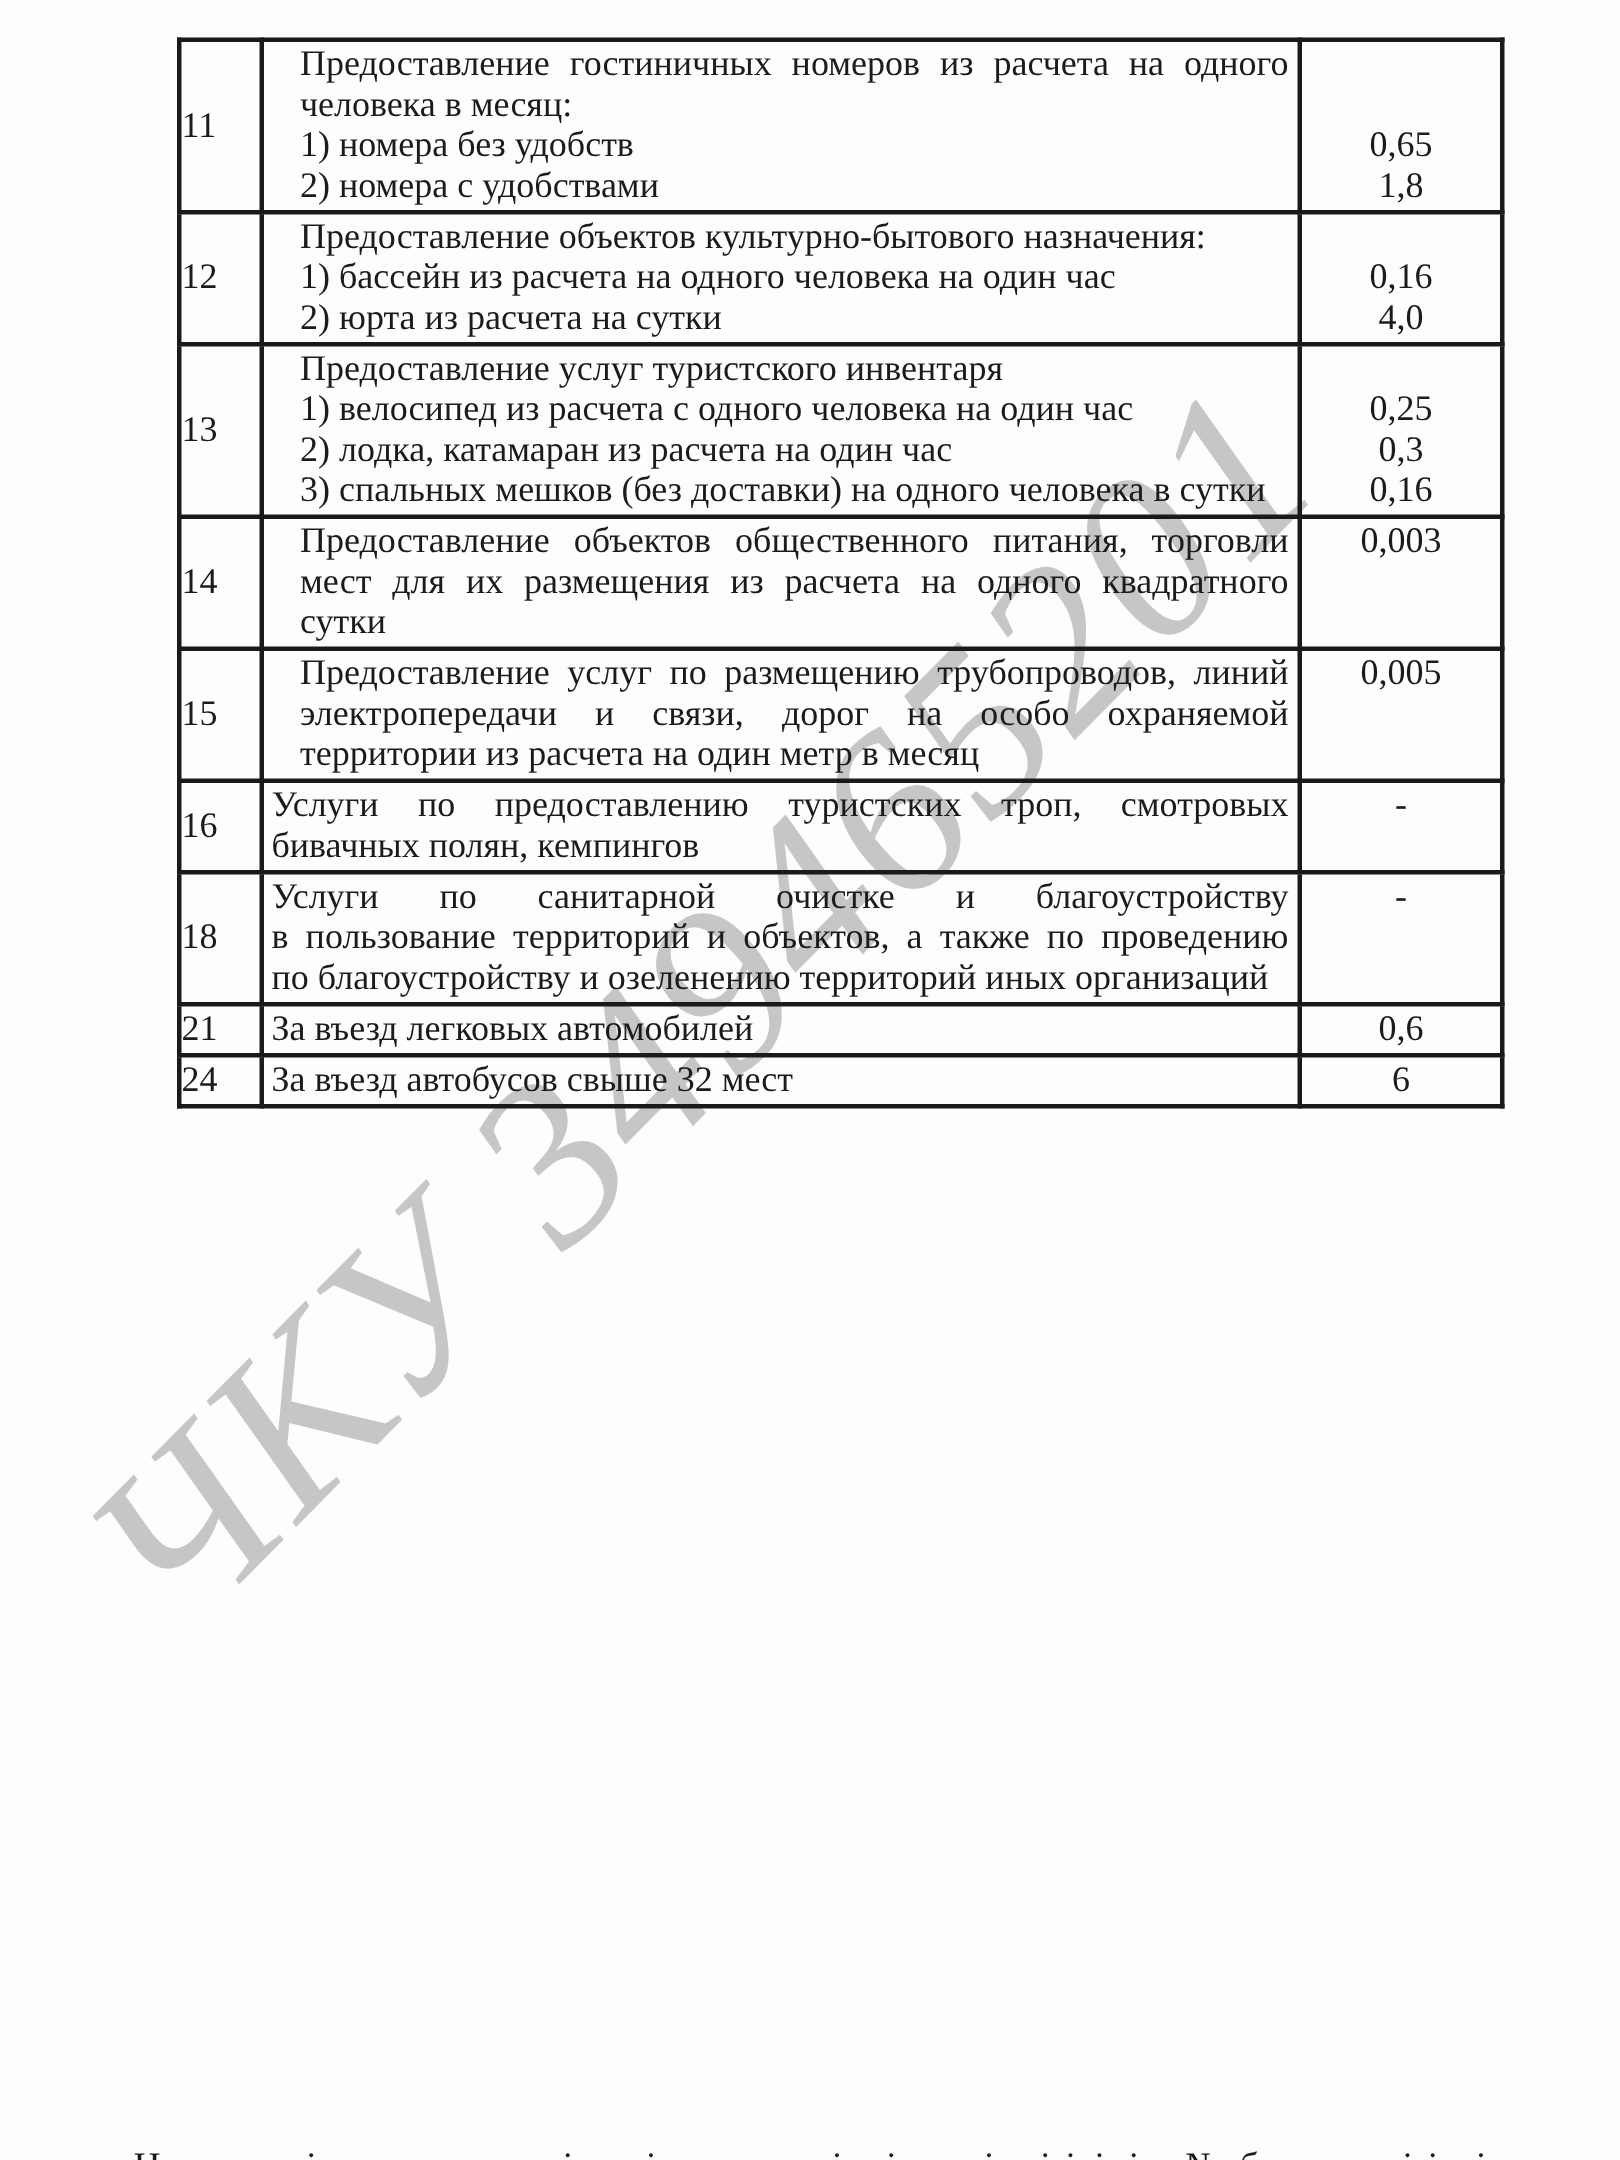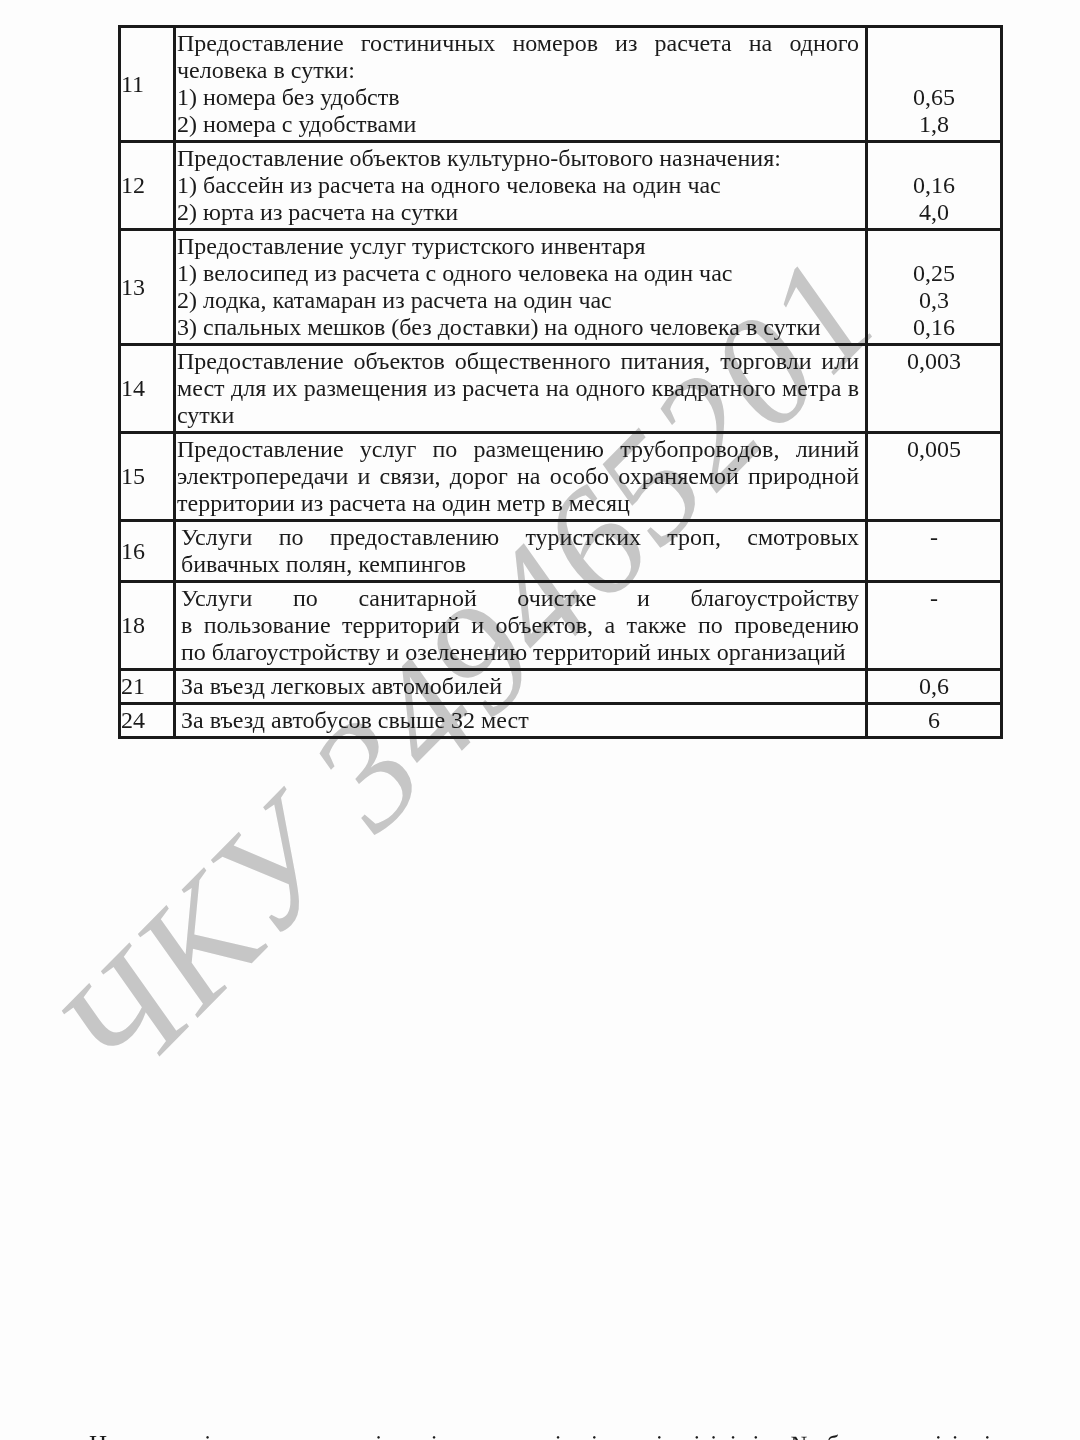--- a/index.html
+++ b/index.html
@@ -46,21 +46,21 @@
   .num-cell {
     width:55px;
     text-align:left;
     vertical-align:middle;
   }
   .desc-cell {
     width:692px;
     vertical-align:top;
     padding:2px 6px 2px 5px;
   }
-  .desc-cell.indent { padding-left:1px;margin-left:48px; }
+  .desc-cell.indent { padding-left:24px;margin-left:48px; }
   .value-cell {
     width:135px;
     vertical-align:top;
     text-align:center;
     padding:2px 0;
   }
   .line {
     height:27px;
     line-height:27px;
   }
@@ -94,21 +94,21 @@
     <colgroup>
       <col style="width:55px">
       <col style="width:692px">
       <col style="width:135px">
     </colgroup>
     <tbody id="table-body">
         <tr>
           <td class="num-cell">11</td>
           <td class="desc-cell indent">
             <div class="line fill">Предоставление гостиничных номеров из расчета на одного</div>
-            <div class="line">человека в сутки:</div>
+            <div class="line">человека в месяц:</div>
             <div class="line">1) номера без удобств</div>
             <div class="line">2) номера с удобствами</div>
           </td>
           <td class="value-cell">
             <div class="line"></div>
             <div class="line"></div>
             <div class="line">0,65</div>
             <div class="line">1,8</div>
           </td>
         </tr>

